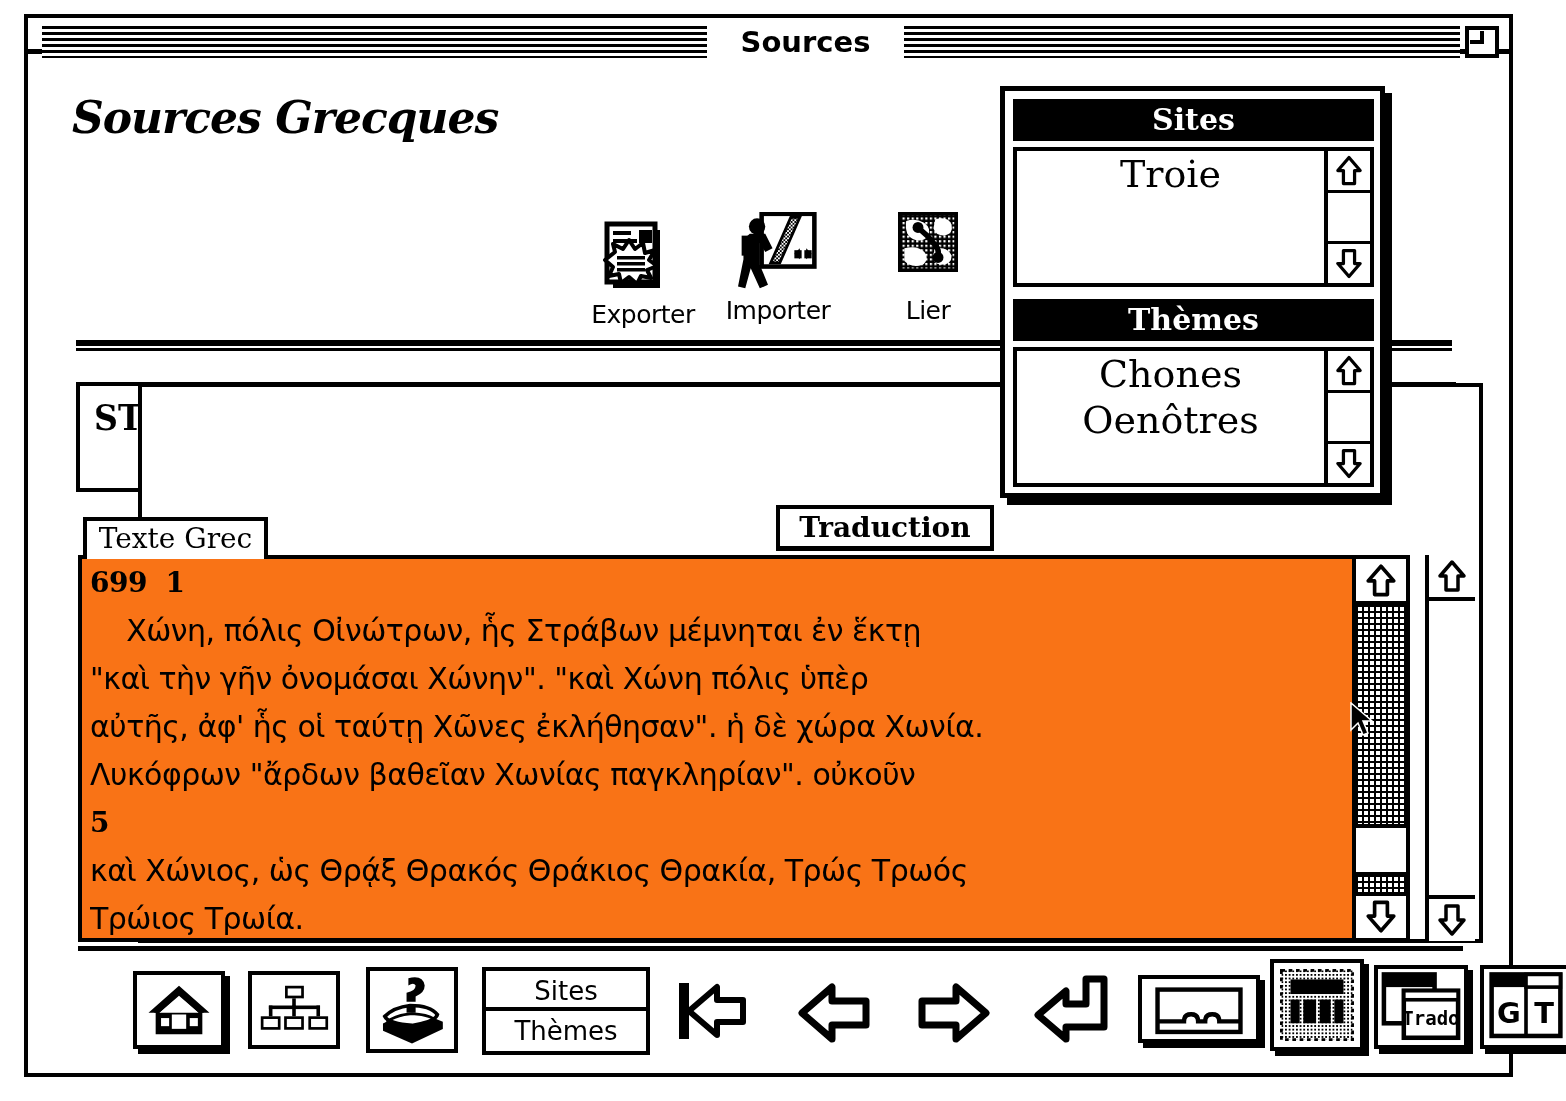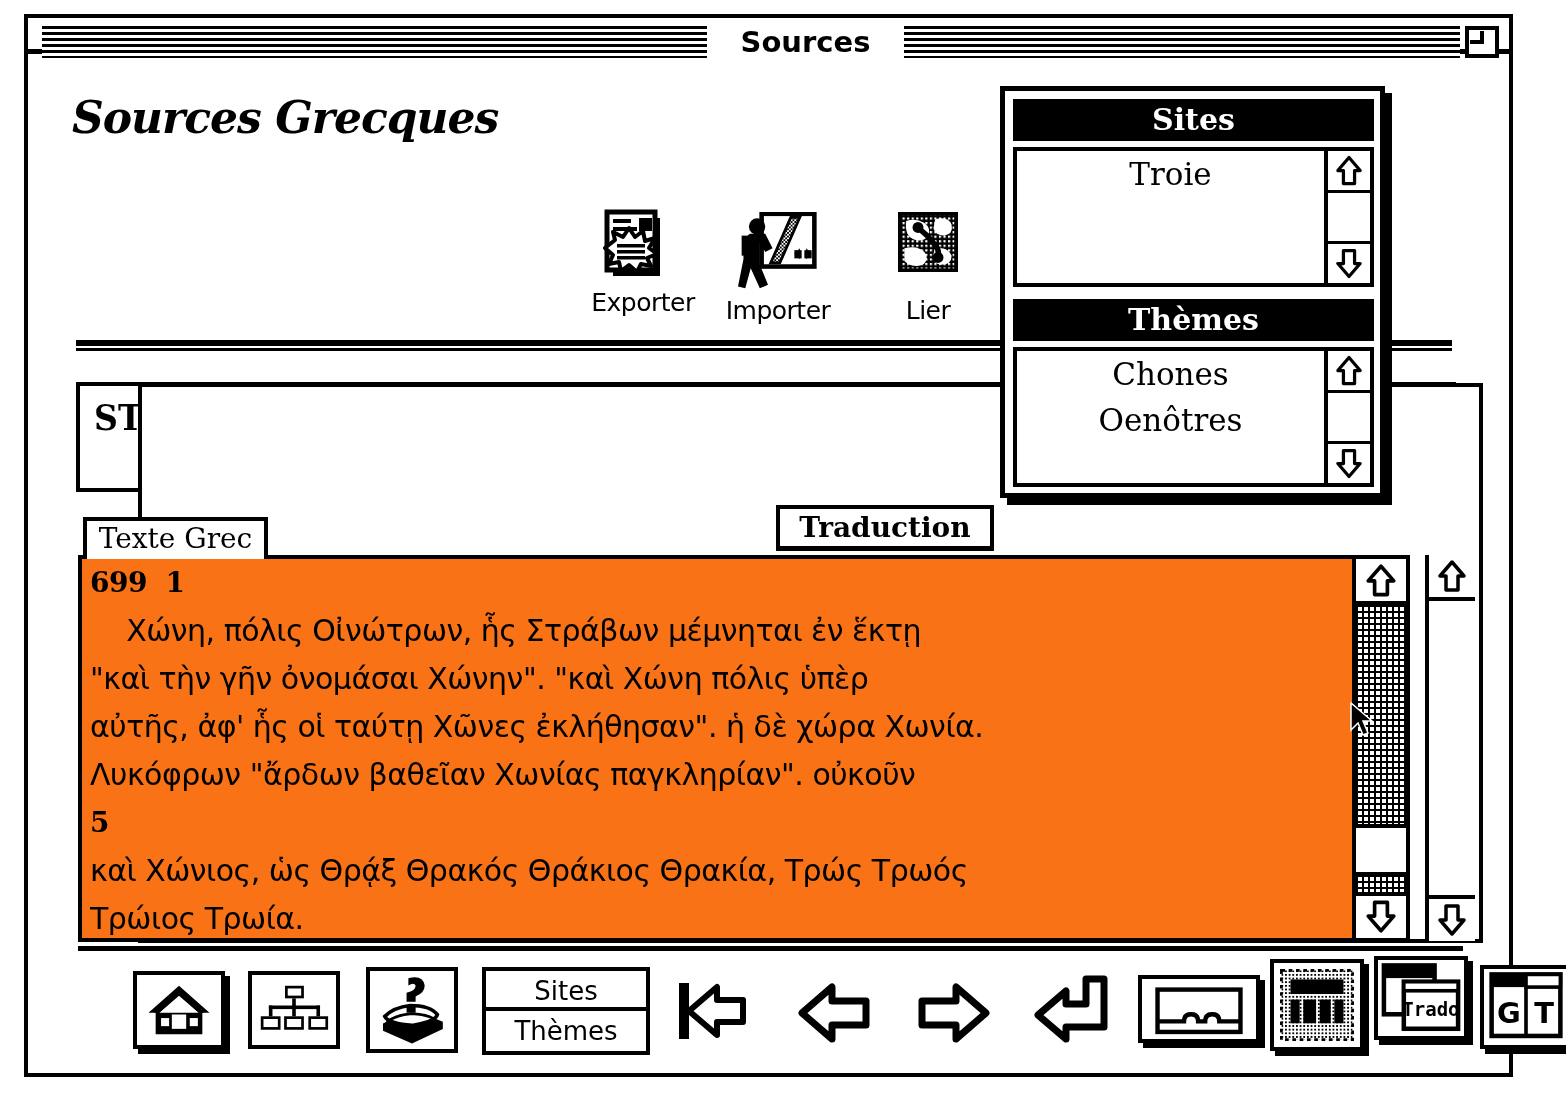--- a/index.html
+++ b/index.html
@@ -351,21 +351,21 @@
     background: #fff;
     box-sizing: border-box;
   }
   .panel-list-inner {
     position: absolute;
     left: 0; top: 0; right: 46px; bottom: 0;
     overflow: hidden;
   }
   .panel-item {
     font-family: "DejaVu Serif", serif;
-    font-size: 31px;
+    font-size: 38px;
     line-height: 46px;
     text-align: center;
     color: #000;
     white-space: nowrap;
   }
   .panel-sb {
     position: absolute;
     right: 0; top: 0; bottom: 0;
     width: 46px;
     border-left: 4px solid #000;
@@ -458,21 +458,21 @@
       <div class="stripes" id="stripes-left"></div>
       <div class="stripes" id="stripes-right"></div>
       <div id="window-title">Sources</div>
       <div id="zoom-box"></div>
     </div>
 
     <div id="app-title">Sources Grecques</div>
 
     <div id="toolbar-icons">
 
-      <div class="tool-icon-wrap" style="left:0px; top:6px;">
+      <div class="tool-icon-wrap" style="left:0px; top:18px;">
         <svg class="tool-icon-art" viewBox="0 0 88 80">
           <rect x="52" y="14" width="9" height="58" fill="#000"></rect>
           <rect x="14" y="64" width="47" height="8" fill="#000"></rect>
           <rect x="8" y="8" width="48" height="58" fill="#fff" stroke="#000" stroke-width="5"></rect>
           <rect x="14" y="15" width="18" height="4" fill="#000"></rect>
           <rect x="14" y="23" width="24" height="4" fill="#000"></rect>
           <rect x="40" y="14" width="13" height="13" fill="#000"></rect>
           <path d="M6 44 L16 36 L14 28 L24 33 L30 24 L36 33 L44 27 L46 37 L56 34 L50 44 L58 50 L48 54 L52 62 L42 60 L38 68 L30 61 L22 67 L20 58 L10 60 L14 51 Z" fill="#fff" stroke="#000" stroke-width="4" stroke-linejoin="round"></path>
           <rect x="18" y="40" width="28" height="3.5" fill="#000"></rect>
           <rect x="18" y="46" width="28" height="3.5" fill="#000"></rect>
@@ -670,21 +670,21 @@
           <rect x="8" y="8" width="78" height="76" fill="url(#dith3)"></rect>
           <rect x="18" y="18" width="58" height="16" fill="#000"></rect>
           <rect x="18" y="40" width="10" height="26" fill="#000"></rect>
           <rect x="32" y="40" width="14" height="26" fill="#000"></rect>
           <rect x="50" y="40" width="12" height="26" fill="#000"></rect>
           <rect x="66" y="40" width="10" height="26" fill="#000"></rect>
           <rect x="8" y="8" width="78" height="76" fill="none" stroke="#000" stroke-width="3" stroke-dasharray="4 4"></rect>
         </svg>
       </div>
 
-      <div class="btn" style="left:1296px; top:5px; width:94px; height:84px;">
+      <div class="btn" style="left:1296px; top:14px; width:94px; height:84px;">
         <svg viewBox="0 0 94 84">
           <rect x="6" y="6" width="56" height="54" fill="#fff" stroke="#000" stroke-width="5"></rect>
           <rect x="6" y="6" width="56" height="14" fill="#000"></rect>
           <rect x="28" y="24" width="60" height="52" fill="#fff" stroke="#000" stroke-width="5"></rect>
           <rect x="28" y="24" width="60" height="10" fill="#fff" stroke="#000" stroke-width="4"></rect>
           <text x="58" y="62" font-family="'DejaVu Sans Mono', monospace" font-size="21" font-weight="bold" text-anchor="middle" fill="#000">Trado</text>
         </svg>
       </div>
 
       <div class="btn" style="left:1402px; top:14px; width:92px; height:84px;">

